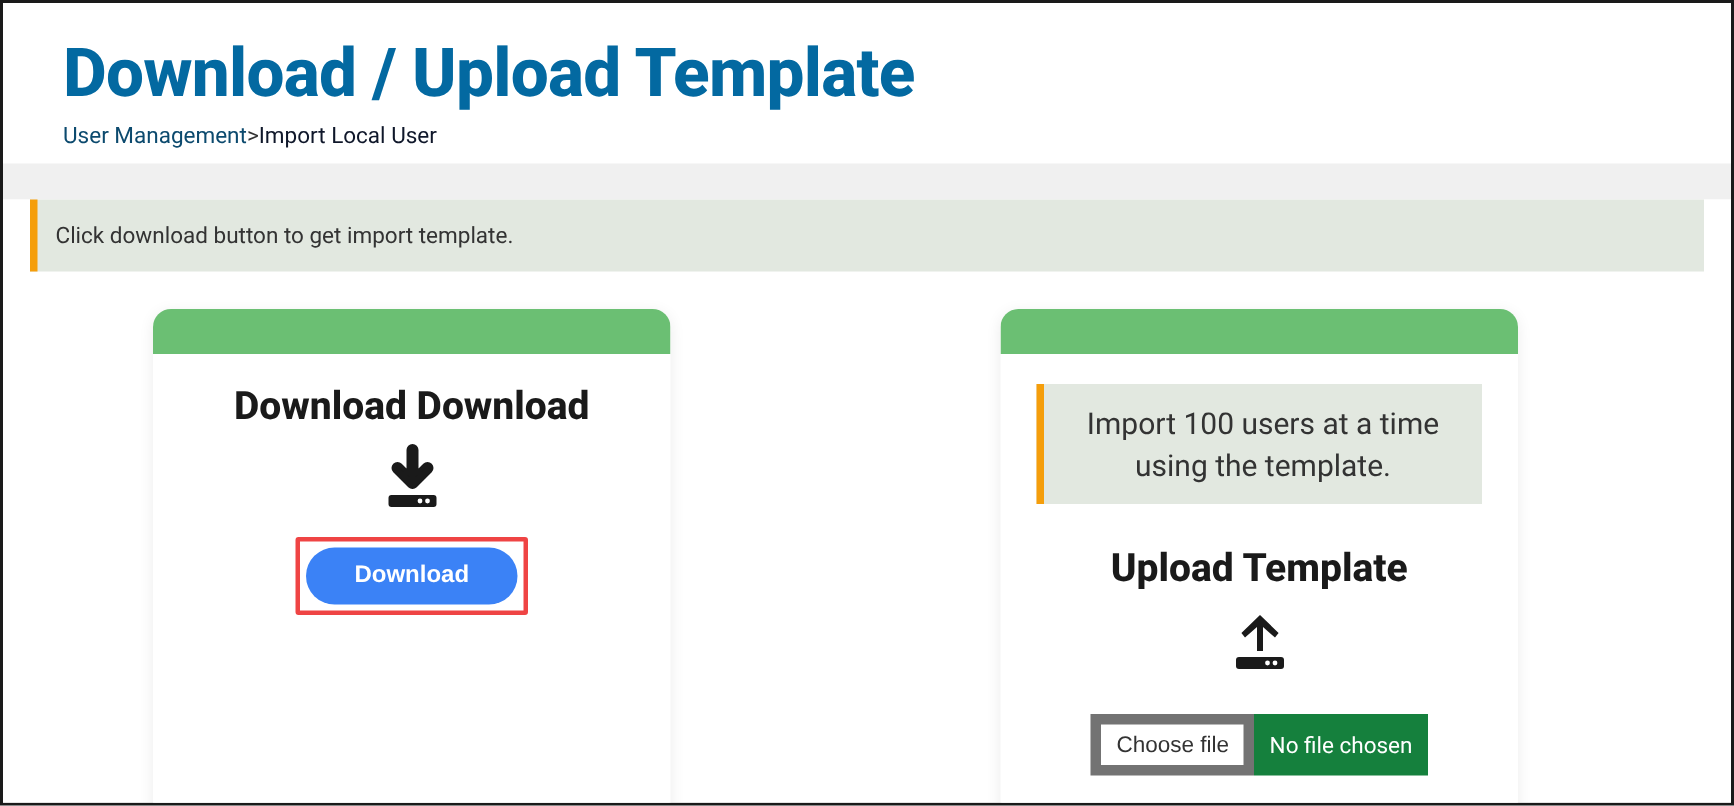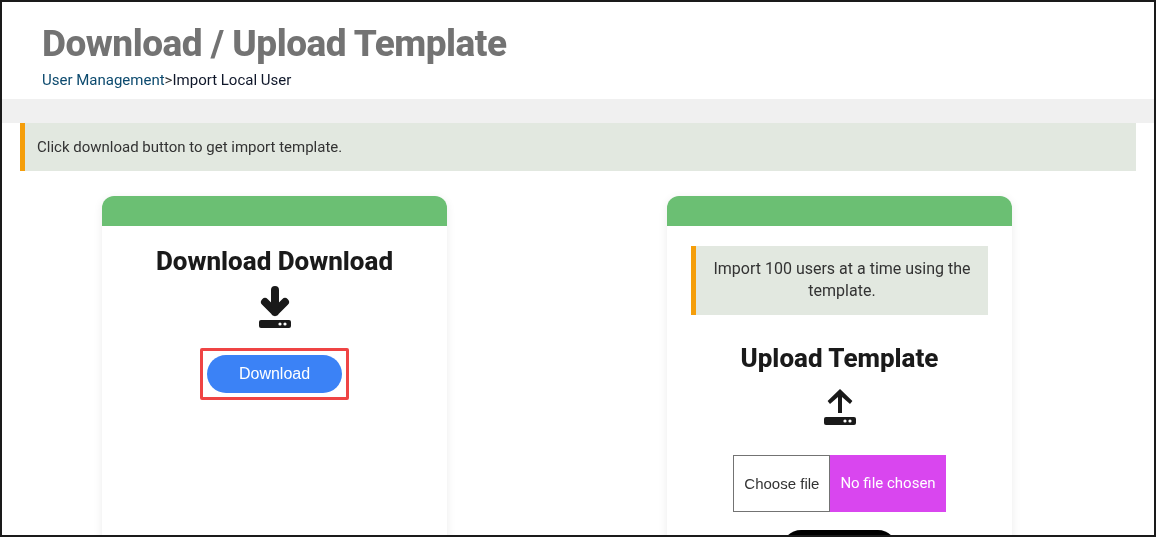--- a/index.html
+++ b/index.html
@@ -18,23 +18,23 @@
     .container {
       background: #fff;
       margin: 0;
       padding: 0;
     }
     .header-section {
       padding: 20px 40px 10px 40px;
       background: #fff;
     }
     .page-title {
-      font-size: 37px;
+      font-size: 45px;
       font-weight: 800;
-      color: #737373;
+      color: #0369a1;
       letter-spacing: -0.5px;
       margin-bottom: 6px;
     }
     .breadcrumb {
       font-size: 15px;
       color: #333;
     }
     .breadcrumb a {
       color: #0c4a6e;
       text-decoration: none;
@@ -78,21 +78,21 @@
       height: 30px;
     }
     .card-body {
       padding: 20px 24px 26px 24px;
       text-align: center;
     }
     .card-inner-banner {
       background: #e2e8e0;
       border-left: 5px solid #f59e0b;
       padding: 12px 14px;
-      font-size: 16px;
+      font-size: 20px;
       color: #333;
       text-align: center;
       margin-bottom: 28px;
       line-height: 1.4;
     }
     .card-title {
       font-size: 26px;
       font-weight: 800;
       color: #1a1a1a;
       margin-bottom: 10px;
@@ -105,44 +105,44 @@
       height: 48px;
       fill: #1a1a1a;
     }
     .btn-primary {
       background: #3b82f6;
       color: #fff;
       border: none;
       border-radius: 22px;
       padding: 10px 32px;
       font-size: 16px;
-      font-weight: 400;
+      font-weight: 700;
       cursor: pointer;
     }
     .btn-highlight-box {
       display: inline-block;
       border: 3px solid #ef4444;
       padding: 4px;
       border-radius: 2px;
     }
     .file-chooser {
       display: inline-flex;
       align-items: stretch;
       margin: 10px 0 18px 0;
     }
     .file-chooser-btn {
       background: #fff;
-      border: 1px solid #737373;
-      padding: 19px 10px;
+      border: 7px solid #737373;
+      padding: 5px 10px;
       font-size: 15px;
       color: #333;
       cursor: pointer;
     }
     .file-chooser-label {
-      background: #d946ef;
+      background: #15803d;
       color: #fff;
       padding: 5px 10px;
       font-size: 15px;
       display: flex;
       align-items: center;
     }
     .btn-success {
       background: #000000;
       color: #fff;
       border: none;

